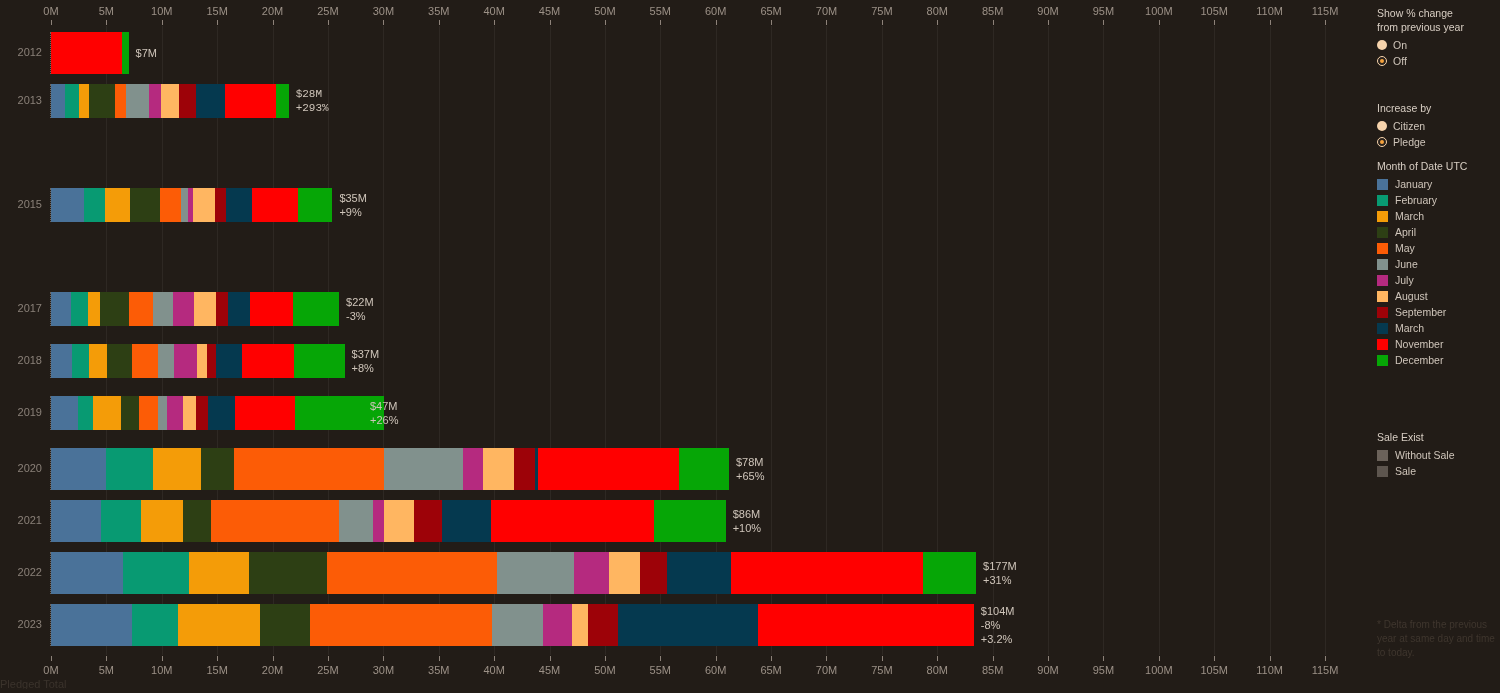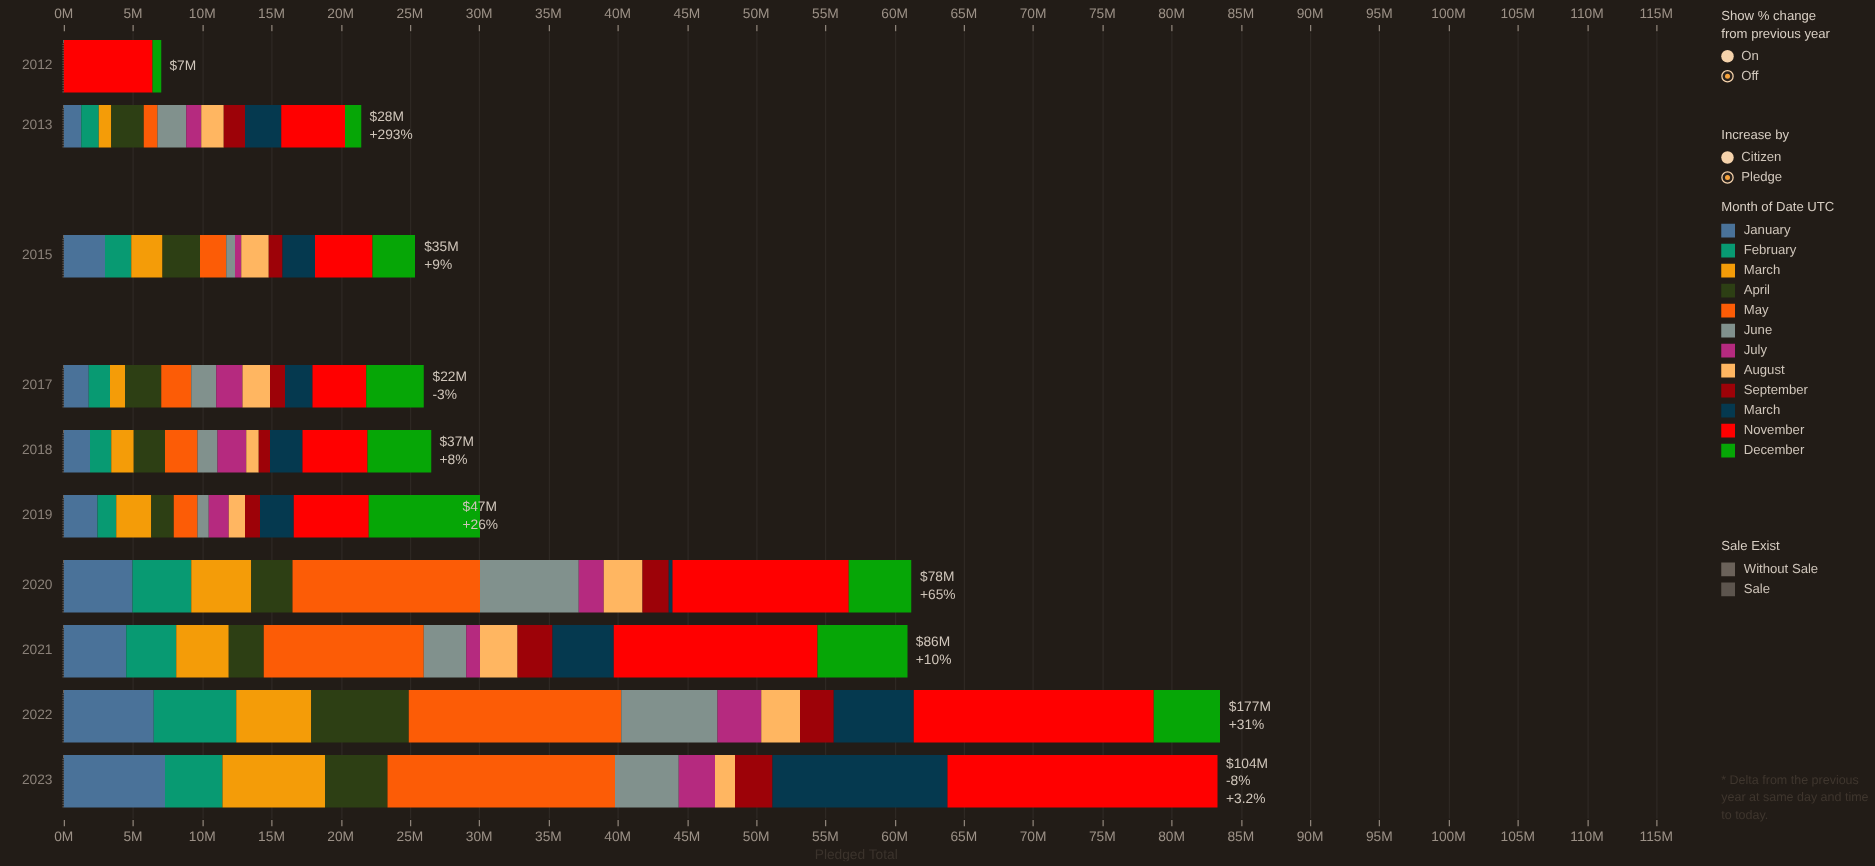--- a/index.html
+++ b/index.html
@@ -30,21 +30,21 @@
   }
   .axis.top .tmark{top:20px;}
   .axis.bottom .tmark{top:1px;}
 
   .gridline{
     position:absolute;top:26px;height:629px;width:1px;
     background:rgba(255,255,255,0.055);
   }
 
   .axis-title{
-    position:absolute;top:678px;left:0;width:1370px;text-align:center;
+    position:absolute;top:678px;left:0;width:1370px;text-align:left;
     font-size:11px;color:#3b332c;overflow:hidden;height:11px;
   }
 
   
   #rows{position:absolute;left:0;top:26px;width:1370px;height:629px;}
   .row{position:absolute;left:0;width:1370px;}
   .row-label{
     position:absolute;left:0;width:42px;text-align:right;
     font-size:11px;color:#8a8078;
   }
@@ -237,21 +237,21 @@
           <div class="seg" title="May" style="left: 63.7px; width: 11.0783px; background: rgb(252, 92, 6);"></div>
           <div class="seg" title="June" style="left: 74.7783px; width: 23.2643px; background: rgb(129, 145, 141);"></div>
           <div class="seg" title="July" style="left: 98.0426px; width: 12.1861px; background: rgb(181, 42, 127);"></div>
           <div class="seg" title="August" style="left: 110.229px; width: 17.7252px; background: rgb(255, 182, 97);"></div>
           <div class="seg" title="September" style="left: 127.954px; width: 16.6174px; background: rgb(157, 2, 8);"></div>
           <div class="seg" title="October" style="left: 144.571px; width: 29.9113px; background: rgb(5, 57, 79);"></div>
           <div class="seg" title="November" style="left: 174.483px; width: 50.96px; background: rgb(255, 0, 0);"></div>
           <div class="seg" title="December" style="left: 225.443px; width: 12.1861px; background: rgb(6, 166, 6);"></div>
         </div>
         <div class="dotted-left" style="left: 50px; top: 0px; height: 34px;"></div>
-        <div class="bar-label" style="left: 295.629px; top: 3px;">
+        <div class="bar-label" style="left: 295.629px; top: 3px; font-family: Liberation Mono, monospace;">
           <div>$28M</div>
           <div>+293%</div>
         </div>
       </div>
       <div class="row" style="top: 162px; height: 34px;">
         <div class="row-label" style="top: 10px;">2015</div>
         <div class="bar" style="left: 51px; width: 281.388px;">
           <div class="seg" title="January" style="left: 0px; width: 33.2348px; background: rgb(74, 114, 153);"></div>
           <div class="seg" title="February" style="left: 33.2348px; width: 21.0487px; background: rgb(8, 154, 114);"></div>
           <div class="seg" title="March" style="left: 54.2835px; width: 24.3722px; background: rgb(244, 156, 8);"></div>

